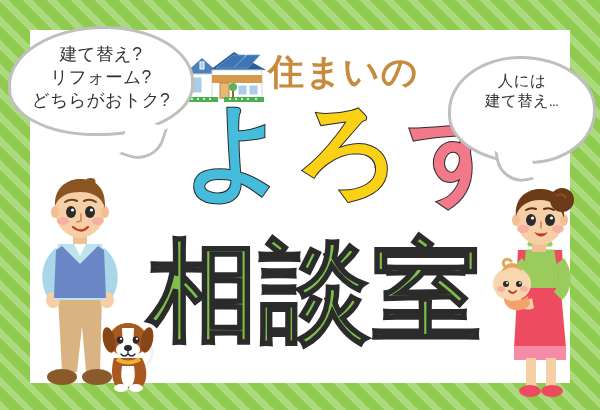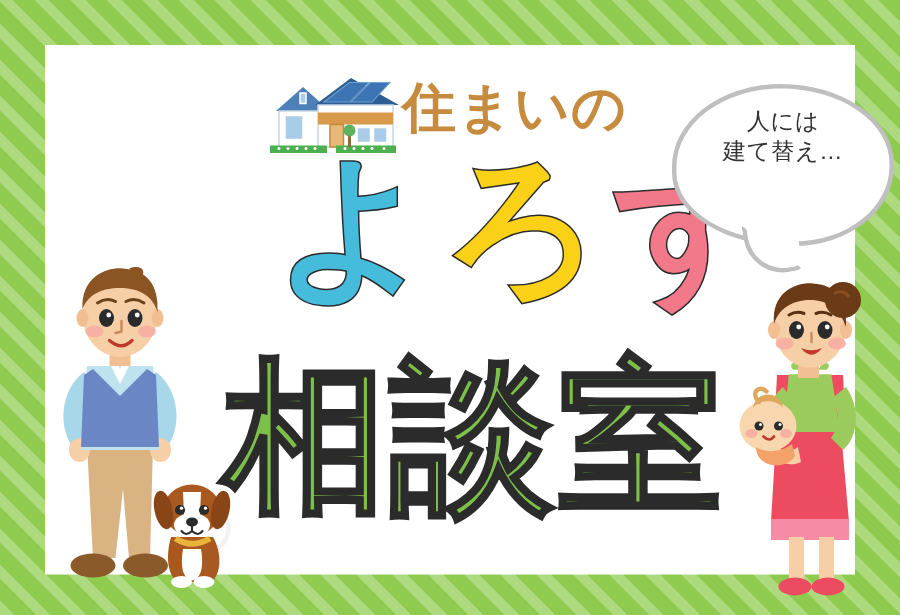--- a/index.html
+++ b/index.html
@@ -36,21 +36,21 @@
   #bubble-left .tail{
     position:absolute;left:112px;top:92px;width:34px;height:34px;
     background:#ffffff;border:3px solid #bfbfbf;border-top-color:#ffffff;
     border-left-color:#ffffff;
     border-radius:0 0 70% 10%;
     transform:rotate(18deg);
   }
   #bubble-right{
     left:448px;top:56px;width:148px;height:108px;
     border-radius:50% 52% 46% 54% / 52% 50% 50% 46%;
-    font-size:15.5px;padding-top:13px;box-sizing:border-box;
+    font-size:15.5px;padding-top:13px;box-sizing:border-box;font-family:Liberation Mono, monospace;
   }
   #bubble-right .tail{
     position:absolute;left:46px;top:88px;width:30px;height:30px;
     background:#ffffff;border:3px solid #bfbfbf;border-top-color:#ffffff;
     border-right-color:#ffffff;border-radius:0 0 14% 74%;
     transform:rotate(-10deg);
   }
   .bline{display:block;white-space:nowrap;}
 
   
@@ -139,20 +139,26 @@
   </div>
 
   <div id="title-sumai">住まいの</div>
 
   <div id="title-sodanshitsu">相談室</div>
 
   <div id="title-yorozu">
     <span class="k c-blue">よ</span><span class="k c-yellow">ろ</span><span class="k c-pink">ず</span>
   </div>
 
+  <div class="bubble" id="bubble-left">
+    <span class="bline">建て替え?</span>
+    <span class="bline">リフォーム?</span>
+    <span class="bline">どちらがおトク?</span>
+    <span class="tail"></span>
+  </div>
 
   <div class="bubble" id="bubble-right">
     <span class="bline">人には</span>
     <span class="bline">建て替え…</span>
     <span class="tail"></span>
   </div>
 
   <div id="man">
     <svg viewBox="0 0 104 224" width="104" height="224">
 

